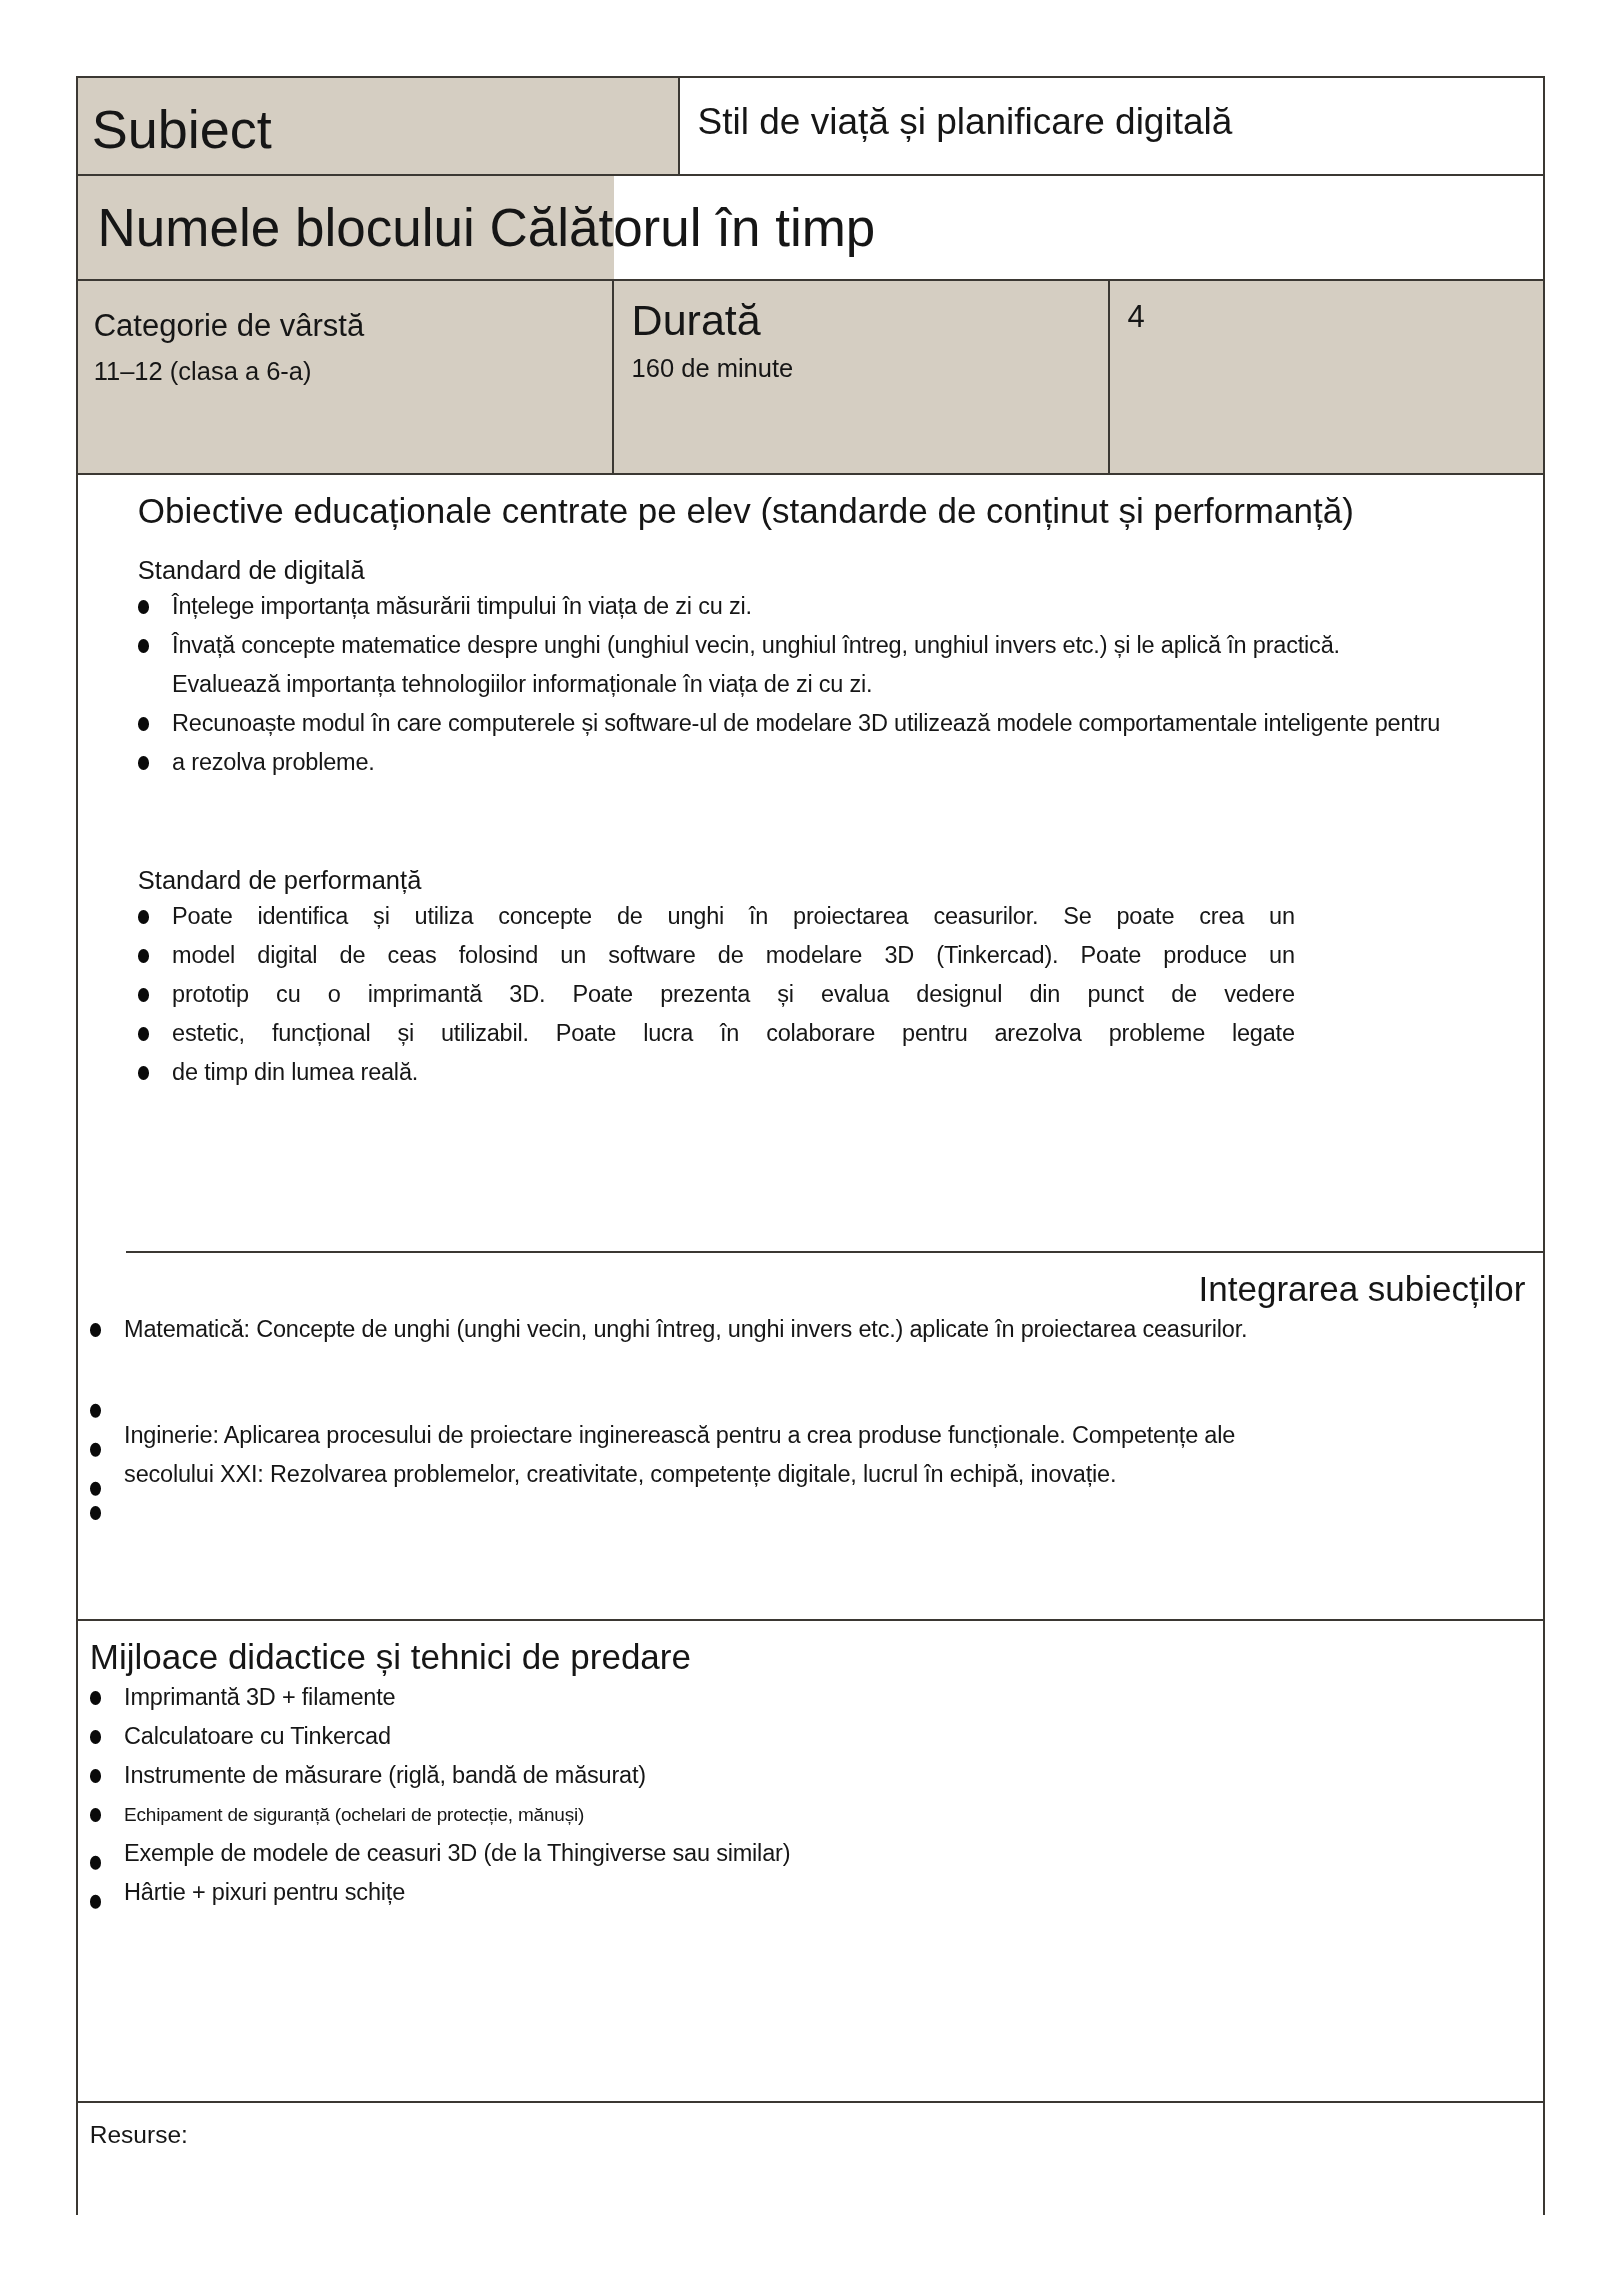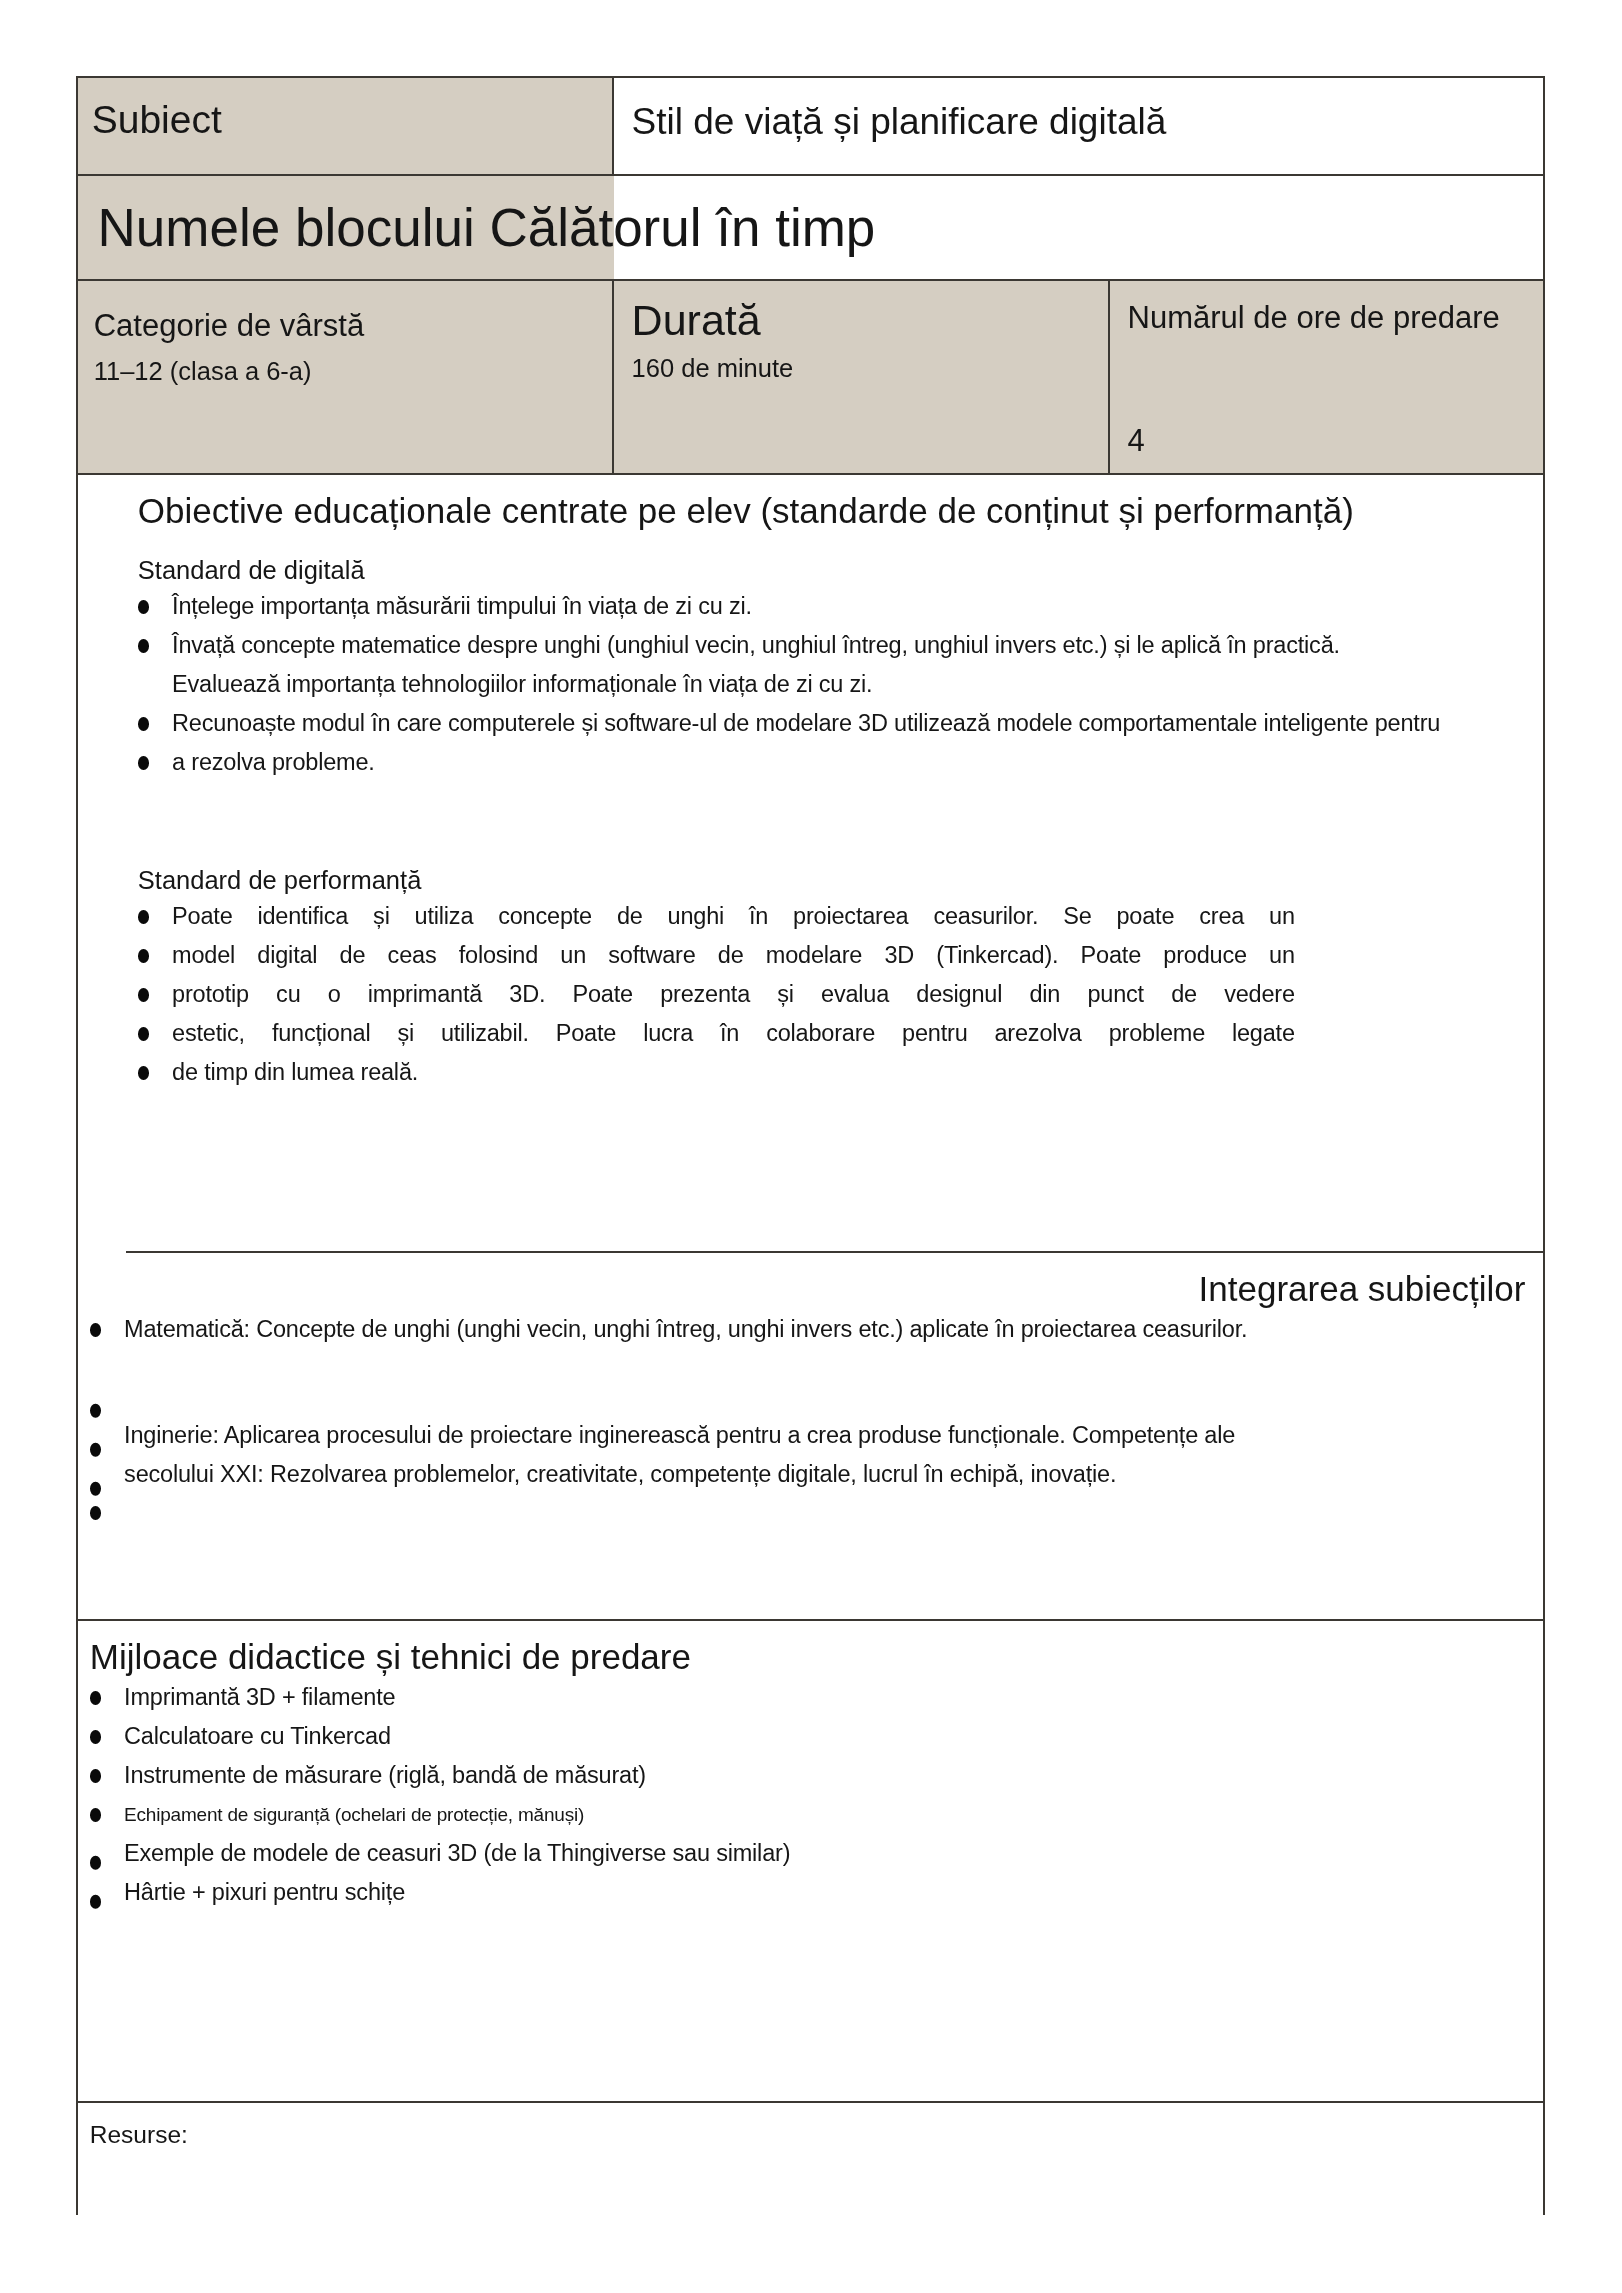--- a/index.html
+++ b/index.html
@@ -23,24 +23,24 @@
     border:2px solid var(--bc);
     border-bottom:none;
     display:flex;flex-direction:column;
     background:#fff;
   }
   .row{box-sizing:border-box;flex:0 0 auto;}
 
   
   .r-subject{height:98px;border-bottom:2px solid var(--bc);display:flex;}
   .subject-cell{
-    width:536px;box-sizing:border-box;
+    width:602px;box-sizing:border-box;
     border-right:2px solid var(--bc);
     background:var(--beige);
-    font-size:39px;line-height:1.15;
+    font-size:54px;line-height:1.15;
     padding:19.6px 0 0 13.7px;
   }
   .subject-value-cell{
     flex:1;font-size:37px;line-height:1.2;
     padding:21.6px 0 0 17.6px;box-sizing:border-box;
   }
 
   
   .r-block{
     height:105px;border-bottom:2px solid var(--bc);
@@ -116,21 +116,20 @@
   <div class="row r-meta">
     <div class="meta-c1">
       <div class="meta-label">Categorie de vârstă</div>
       <div class="meta-value">11–12 (clasa a 6-a)</div>
     </div>
     <div class="meta-c2">
       <div class="meta-label-lg">Durată</div>
       <div class="meta-value">160 de minute</div>
     </div>
     <div class="meta-c3">
-      <div class="meta-label">Numărul de ore de predare</div>
       <div class="hours-value">4</div>
     </div>
   </div>
 
   <div class="section s-objectives">
     <div class="section-title">Obiective educaționale centrate pe elev (standarde de conținut și performanță)</div>
     <div class="subhead">Standard de digitală</div>
 
     <ul class="blist content-list">
       <li>

